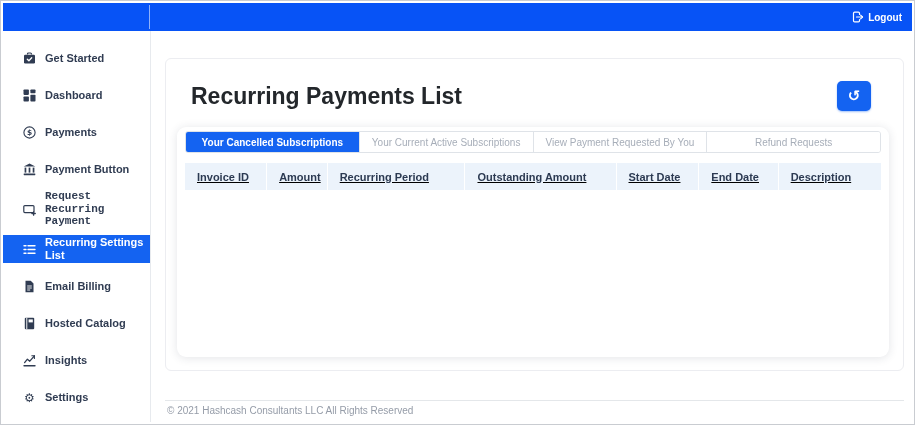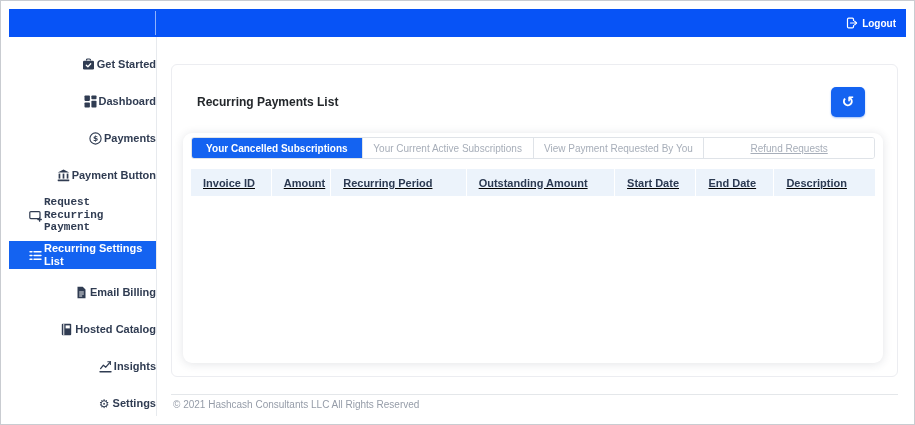--- a/index.html
+++ b/index.html
@@ -1,60 +1,60 @@
 <!DOCTYPE html>
 <html><head>
 <meta charset="utf-8">
 <style>
   * { margin:0; padding:0; box-sizing:border-box; }
   html,body { background:#ffffff; }
   body { font-family:"Liberation Sans", sans-serif; }
 
-  .screen { width:915px; height:425px; border:1px solid #c9ccd1; background:#fff; padding:8px; overflow:hidden; }
+  .screen { width:915px; height:425px; border:1px solid #c9ccd1; background:#fff; padding:2px; overflow:hidden; }
   .app { width:100%; height:100%; display:flex; flex-direction:column; }
 
   
   .topbar { height:28px; flex:0 0 28px; background:#0753f6; position:relative;
             display:flex; align-items:center; justify-content:flex-end; padding-right:10px; }
   .topbar .divider { position:absolute; left:146px; top:2px; bottom:2px; width:1px; background:rgba(255,255,255,.55); }
   .logout { display:flex; align-items:center; gap:4px; color:#fff; font-size:10px; font-weight:700; cursor:pointer; }
   .logout svg { display:block; }
 
   
   .body { flex:1; display:flex; min-height:0; }
 
   
   .sidebar { width:148px; flex:0 0 148px; background:#fff; border-right:1px solid #e7eaee;
              padding-top:9px; display:flex; flex-direction:column; overflow:hidden; }
-  .item { display:flex; align-items:center; gap:2px; padding-left:20px; height:37px; flex:0 0 auto;
-          color:#303c52; font-size:11px; font-weight:700; line-height:1.15; cursor:pointer;justify-content:flex-end; }
+  .item { display:flex; align-items:center; gap:9px; padding-left:20px; height:37px; flex:0 0 auto;
+          color:#303c52; font-size:11px; font-weight:700; line-height:1.15; cursor:pointer; }
   .item .icon { width:13px; height:13px; flex:0 0 13px; display:flex; align-items:center; justify-content:center; }
   .item.tall { height:42px;font-family:Liberation Mono, monospace; }
   .item.active { background:#1463f1; color:#fff; height:28px; margin:5px 0; }
   .glyph { font-family:"DejaVu Sans", sans-serif; font-size:12px; line-height:1; }
 
   
   .main { flex:1; display:flex; flex-direction:column; padding:27px 8px 0 14px; background:#fff; min-width:0; }
 
   .outer-card { background:#ffffff; border:1px solid #ecedf1; border-radius:6px;
                 padding:22px 14px 15px 11px; height:313px; flex:0 0 auto; }
   .page-head { display:flex; align-items:center; justify-content:space-between; margin:0 18px 0 14px; height:30px; }
-  .page-title { font-size:12px; font-weight:700; color:#23272b; }
+  .page-title { font-size:23px; font-weight:700; color:#23272b; }
   .history-btn { width:34px; height:30px; border:none; border-radius:5px; background:#1463f1; color:#fff;
                  display:flex; align-items:center; justify-content:center; cursor:pointer;
                  box-shadow:0 1px 2px rgba(20,99,241,.4); }
   .history-btn .glyph { font-size:15px; font-weight:700; }
 
   .inner-card { margin-top:16px; background:#fff; border-radius:9px;
                 box-shadow:0 1px 10px rgba(40,50,70,.13); padding:4px 8px 0 8px; height:230px; }
 
   .tabs { display:flex; border:1px solid #dfe3e8; border-radius:3px; overflow:hidden; height:22px; }
   .tab { flex:1; display:flex; align-items:center; justify-content:center; background:#fff;
          color:#a7aeb9; font-size:10px; font-weight:400; border-right:1px solid #dfe3e8; cursor:pointer; }
-  .tab:last-child { border-right:none;text-decoration:underline; }
+  .tab:last-child { border-right:none; }
   .tab.active { background:#1463f1; color:#fff; font-weight:700; }
 
   .table { margin-top:10px;text-decoration:underline; }
   .thead { display:flex; background:#ecf3fb; height:27px; align-items:center; }
   .th { font-size:11px; font-weight:700; color:#2c3a52; padding-left:12px; white-space:nowrap;
         overflow:hidden; border-right:1px solid #ffffff; height:100%; display:flex; align-items:center; }
   .th:last-child { border-right:none; }
   .th:nth-child(1){width:11.8%;} .th:nth-child(2){width:8.7%;} .th:nth-child(3){width:19.8%;}
   .th:nth-child(4){width:21.7%;} .th:nth-child(5){width:11.9%;} .th:nth-child(6){width:11.4%;}
   .th:nth-child(7){width:14.7%;}

